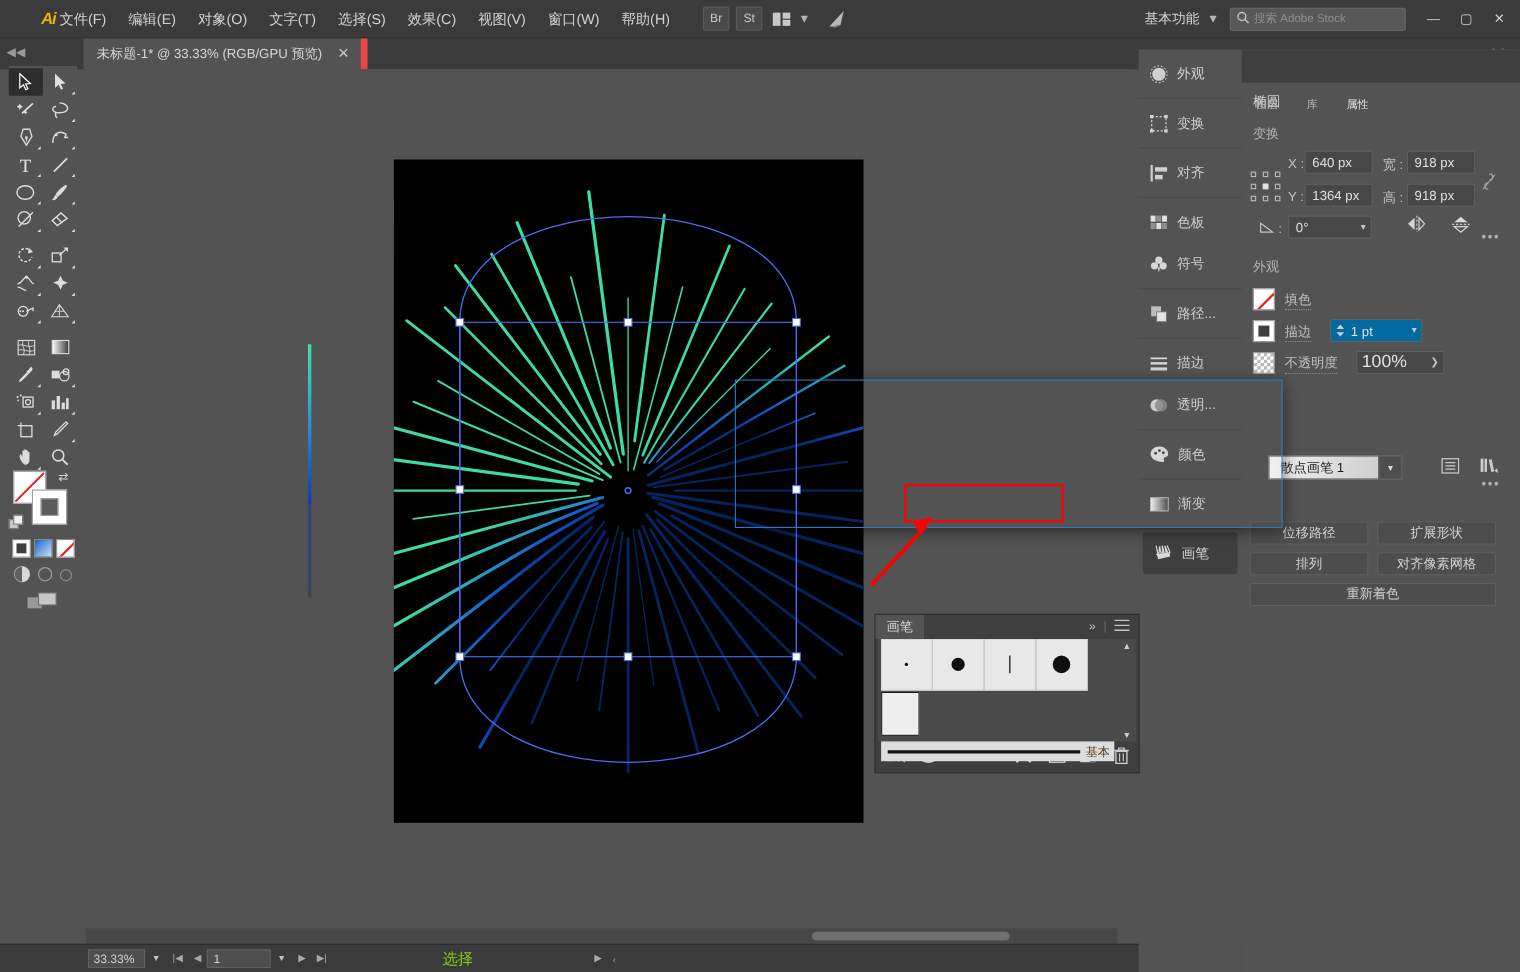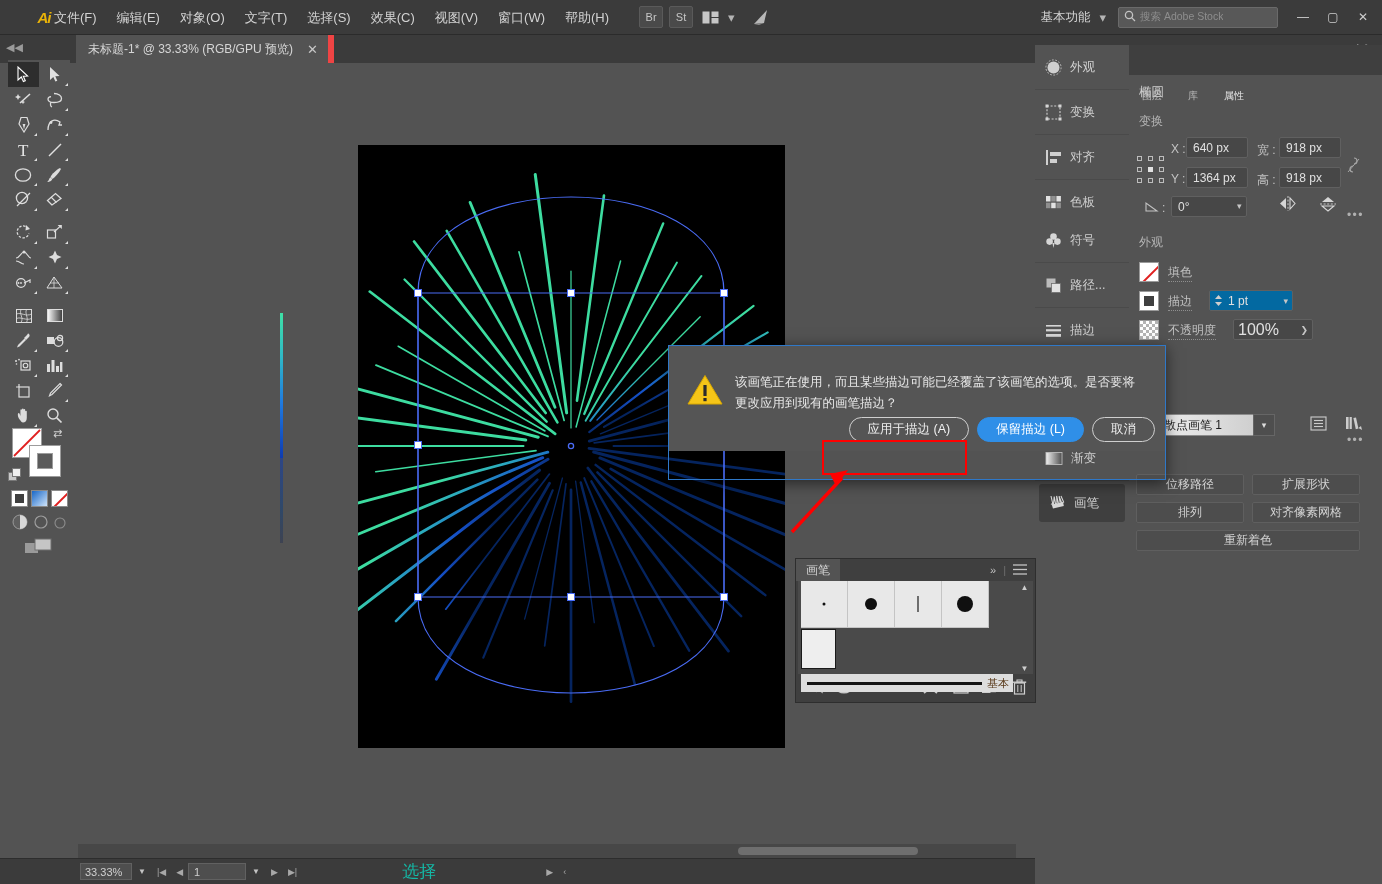--- a/index.html
+++ b/index.html
@@ -78,21 +78,21 @@
 
   
   .statusbar{position:absolute;left:0;bottom:0;width:1382px;height:26px;background:#3b3b3b;
     border-top:1px solid #2d2d2d;display:flex;align-items:center;}
   .zoomfield{margin-left:80px;width:52px;height:17px;background:#4e4e4e;border:1px solid #616161;
     color:#d0d0d0;font-size:11px;display:flex;align-items:center;padding-left:4px;}
   .sb-ar{color:#c4c4c4;font-size:8px;margin:0 6px;}
   .pagefield{width:58px;height:17px;background:#4e4e4e;border:1px solid #616161;color:#d0d0d0;
     font-size:11px;display:flex;align-items:center;padding-left:5px;}
   .nav-ic{color:#a8a8a8;font-size:9px;margin:0 5px;}
-  .sb-tool{color:#14b8a6;font-size:17px;margin-left:100px;}
+  .sb-tool{color:#84cc16;font-size:14px;margin-left:100px;}
 
   
   .icondock{position:absolute;left:1035px;top:45px;width:94px;bottom:0;background:#535353;}
   .dockgrp{border-bottom:1px solid #4a4a4a;padding:3px 0;}
   .dockitem{height:38px;display:flex;align-items:center;padding-left:10px;gap:8px;}
   .dockitem.active{background:#3f3f3f;border-radius:3px;margin:0 4px;}
   .dockitem .lbl{color:#cfcfcf;font-size:12.5px;white-space:nowrap;}
 
   
   .proppanel{position:absolute;left:1129px;top:45px;width:253px;bottom:0;background:#535353;}
@@ -1258,35 +1258,20 @@
             <line x1="0.8" y1="3.2" x2="14.2" y2="3.2" stroke="#cfcfcf" stroke-width="1.4"></line>
             <path d="M5 1 L10 1 L10 3 L5 3 Z" fill="none" stroke="#cfcfcf" stroke-width="1.1"></path>
             <line x1="5.8" y1="6" x2="5.8" y2="13" stroke="#cfcfcf" stroke-width="1"></line>
             <line x1="9.2" y1="6" x2="9.2" y2="13" stroke="#cfcfcf" stroke-width="1"></line>
           </svg>
       </div>
     </div>
   </div>
 
   <div class="dlg">
-    <div class="dlg-body">
-      <div class="warn">
-        <svg width="36" height="32" viewBox="0 0 36 32">
-            <path d="M18 1.5 L35 30 L1 30 Z" fill="#f5c518" stroke="#d9a800" stroke-width="1"></path>
-            <rect x="16.4" y="11" width="3.2" height="11" fill="#2b2b2b"></rect>
-            <rect x="16.4" y="24" width="3.2" height="3.2" fill="#2b2b2b"></rect>
-          </svg>
-      </div>
-      <div class="dlg-msg">该画笔正在使用，而且某些描边可能已经覆盖了该画笔的选项。是否要将更改应用到现有的画笔描边？</div>
-      <div class="dlg-btns">
-        <div class="dbtn">应用于描边 (A)</div>
-        <div class="dbtn primary">保留描边 (L)</div>
-        <div class="dbtn">取消</div>
-      </div>
-    </div>
   </div>
   <div class="redbox"></div>
 
   <div class="arrow">
     <svg width="90" height="80" viewBox="0 0 90 80">
       <line x1="12" y1="72" x2="62" y2="18" stroke="#ff0000" stroke-width="3.4"></line>
       <path d="M68 10 L56 26 L50 14 Z" fill="#ff0000"></path>
     </svg>
   </div>
 

